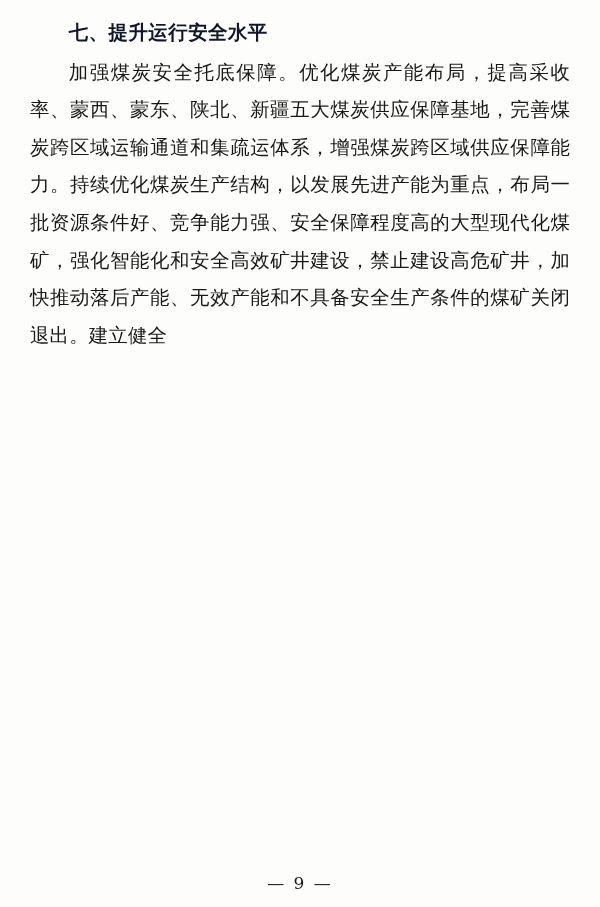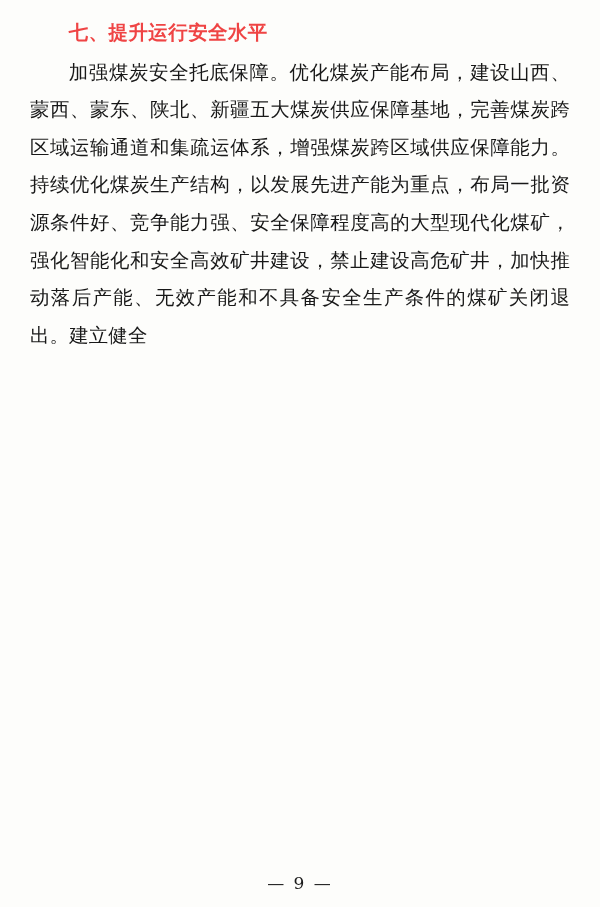--- a/index.html
+++ b/index.html
@@ -35,36 +35,36 @@
     margin: 0;
   }
   .section-heading {
     font-family: "DejaVu Sans", "Liberation Sans", sans-serif;
     font-weight: bold;
     font-size: 19.4px;
     line-height: 37.6px;
     text-indent: 2em;
     margin: 6px 0 2px 0;
     letter-spacing: 0.5px;
-    color: #ef4444;
+    color: #0f172a;
   }
   .footer {
     position: absolute;
     left: 0;
     right: 0;
     bottom: 14px;
     text-align: center;
     font-size: 17px;
     font-family: "DejaVu Serif", "Liberation Serif", serif;
     color: #1b1b1b;
     letter-spacing: 2px;
   }
 </style>
 </head>
 <body>
 
 <div class="page">
   <div class="body-text">
     <h2 class="section-heading">七、提升运行安全水平</h2>
-    <p class="para">加强煤炭安全托底保障。优化煤炭产能布局，建设山西、蒙西、蒙东、陕北、新疆五大煤炭供应保障基地，完善煤炭跨区域运输通道和集疏运体系，增强煤炭跨区域供应保障能力。持续优化煤炭生产结构，以发展先进产能为重点，布局一批资源条件好、竞争能力强、安全保障程度高的大型现代化煤矿，强化智能化和安全高效矿井建设，禁止建设高危矿井，加快推动落后产能、无效产能和不具备安全生产条件的煤矿关闭退出。建立健全</p>
+    <p class="para">加强煤炭安全托底保障。优化煤炭产能布局，提高采收率、蒙西、蒙东、陕北、新疆五大煤炭供应保障基地，完善煤炭跨区域运输通道和集疏运体系，增强煤炭跨区域供应保障能力。持续优化煤炭生产结构，以发展先进产能为重点，布局一批资源条件好、竞争能力强、安全保障程度高的大型现代化煤矿，强化智能化和安全高效矿井建设，禁止建设高危矿井，加快推动落后产能、无效产能和不具备安全生产条件的煤矿关闭退出。建立健全</p>
   </div>
   <div class="footer">— 9 —</div>
 </div>
 
 </body></html>

